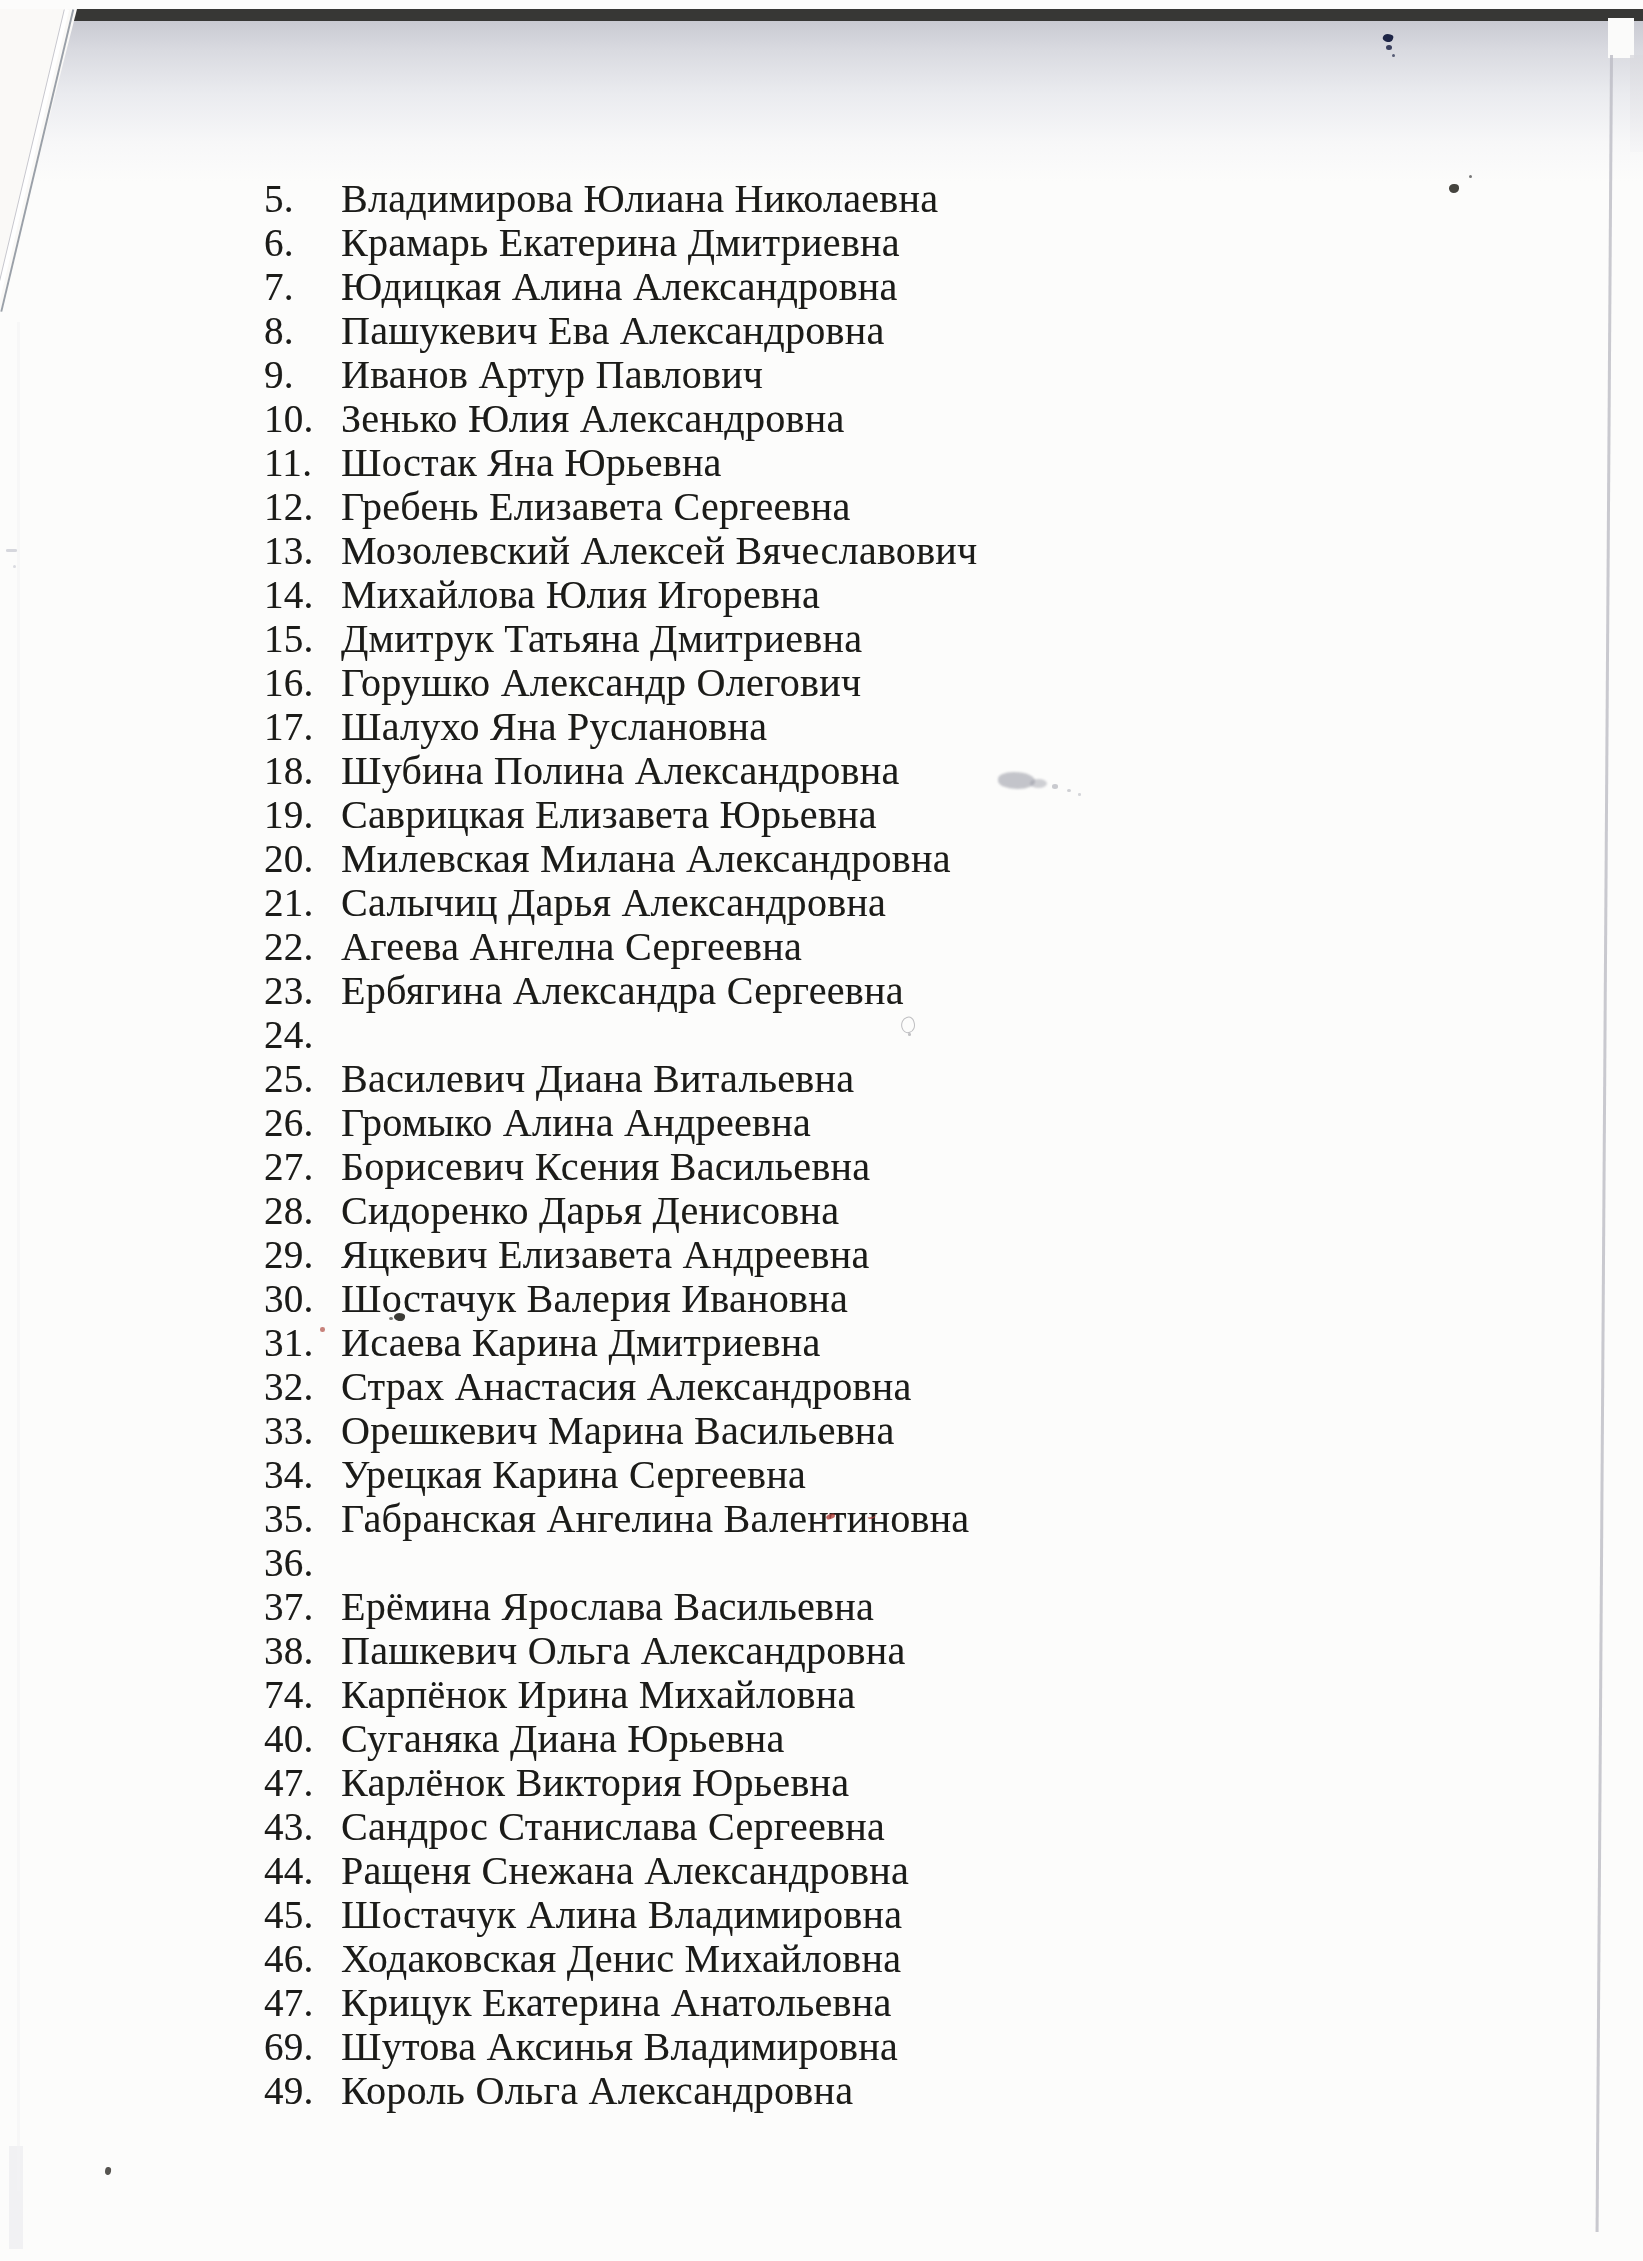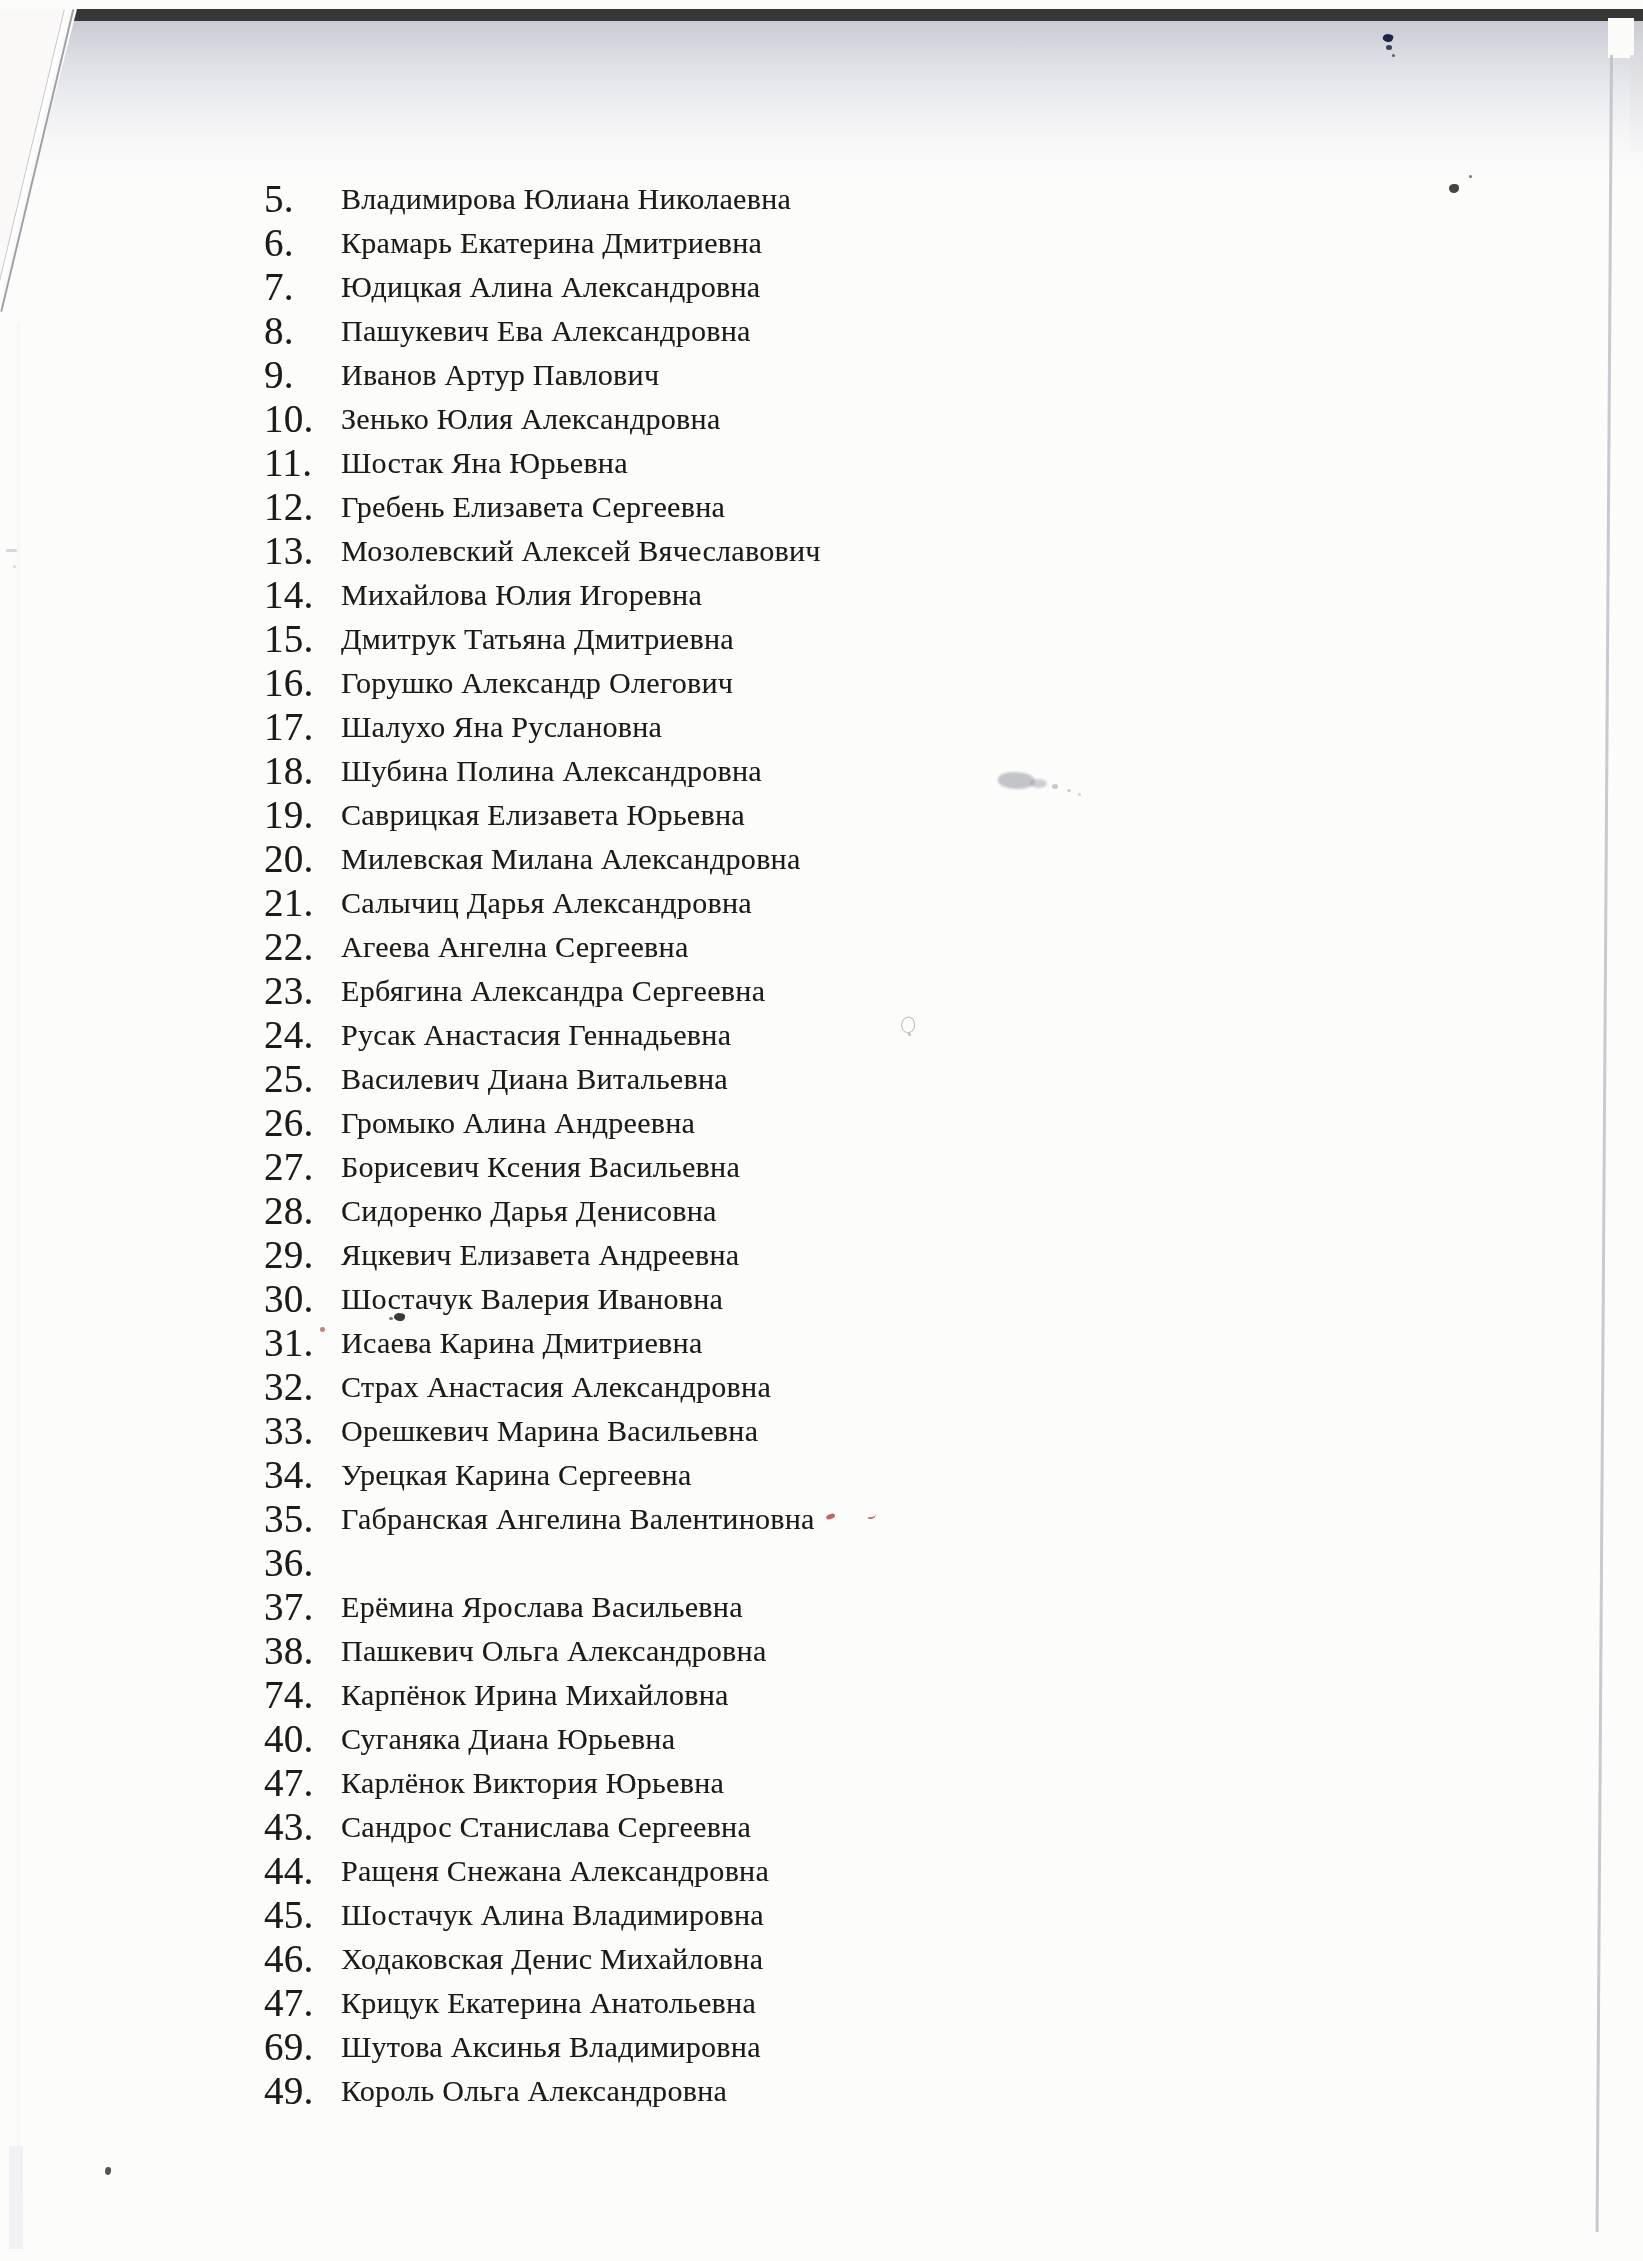--- a/index.html
+++ b/index.html
@@ -42,21 +42,21 @@
   
   .name-list{position:absolute;left:264px;top:179px;width:1225px;}
   .row{display:flex;height:44px;align-items:flex-start;}
   .num{
     width:77px;flex:0 0 77px;
     font-size:39px;line-height:40px;color:#1b1b18;
     letter-spacing:0.3px;
     text-shadow:0.2px 0.3px 0.5px rgba(20,20,20,.35);
   }
   .nm{
-    font-size:30px;line-height:40px;color:#1b1b18;
+    font-size:40px;line-height:40px;color:#1b1b18;
     letter-spacing:0.3px;white-space:nowrap;
     text-shadow:0.2px 0.3px 0.5px rgba(20,20,20,.35);
   }
 
   
   .spk{position:absolute;}
   .blue-spec1{left:1383px;top:34px;width:10.3px;height:7.7px;background:#1e2546;border-radius:60% 30% 50% 40%;transform:rotate(20deg);}
   .blue-spec2{left:1386px;top:45px;width:5.8px;height:5.2px;background:#1e2546;opacity:.85;border-radius:50%;}
   .blue-spec3{left:1392px;top:54px;width:3.2px;height:3.2px;background:#1e2546;opacity:.7;border-radius:50%;}
   .dot-small-tr{left:1469px;top:175px;width:3.2px;height:3.2px;background:#777;border-radius:50%;}
@@ -168,21 +168,20 @@
       <div class="row">
         <span class="num">22.</span>
         <span class="nm">Агеева Ангелна Сергеевна</span>
       </div>
       <div class="row">
         <span class="num">23.</span>
         <span class="nm">Ербягина Александра Сергеевна</span>
       </div>
       <div class="row">
         <span class="num">24.</span>
-        <span class="nm">Русак Анастасия Геннадьевна</span>
       </div>
       <div class="row">
         <span class="num">25.</span>
         <span class="nm">Василевич Диана Витальевна</span>
       </div>
       <div class="row">
         <span class="num">26.</span>
         <span class="nm">Громыко Алина Андреевна</span>
       </div>
       <div class="row">

